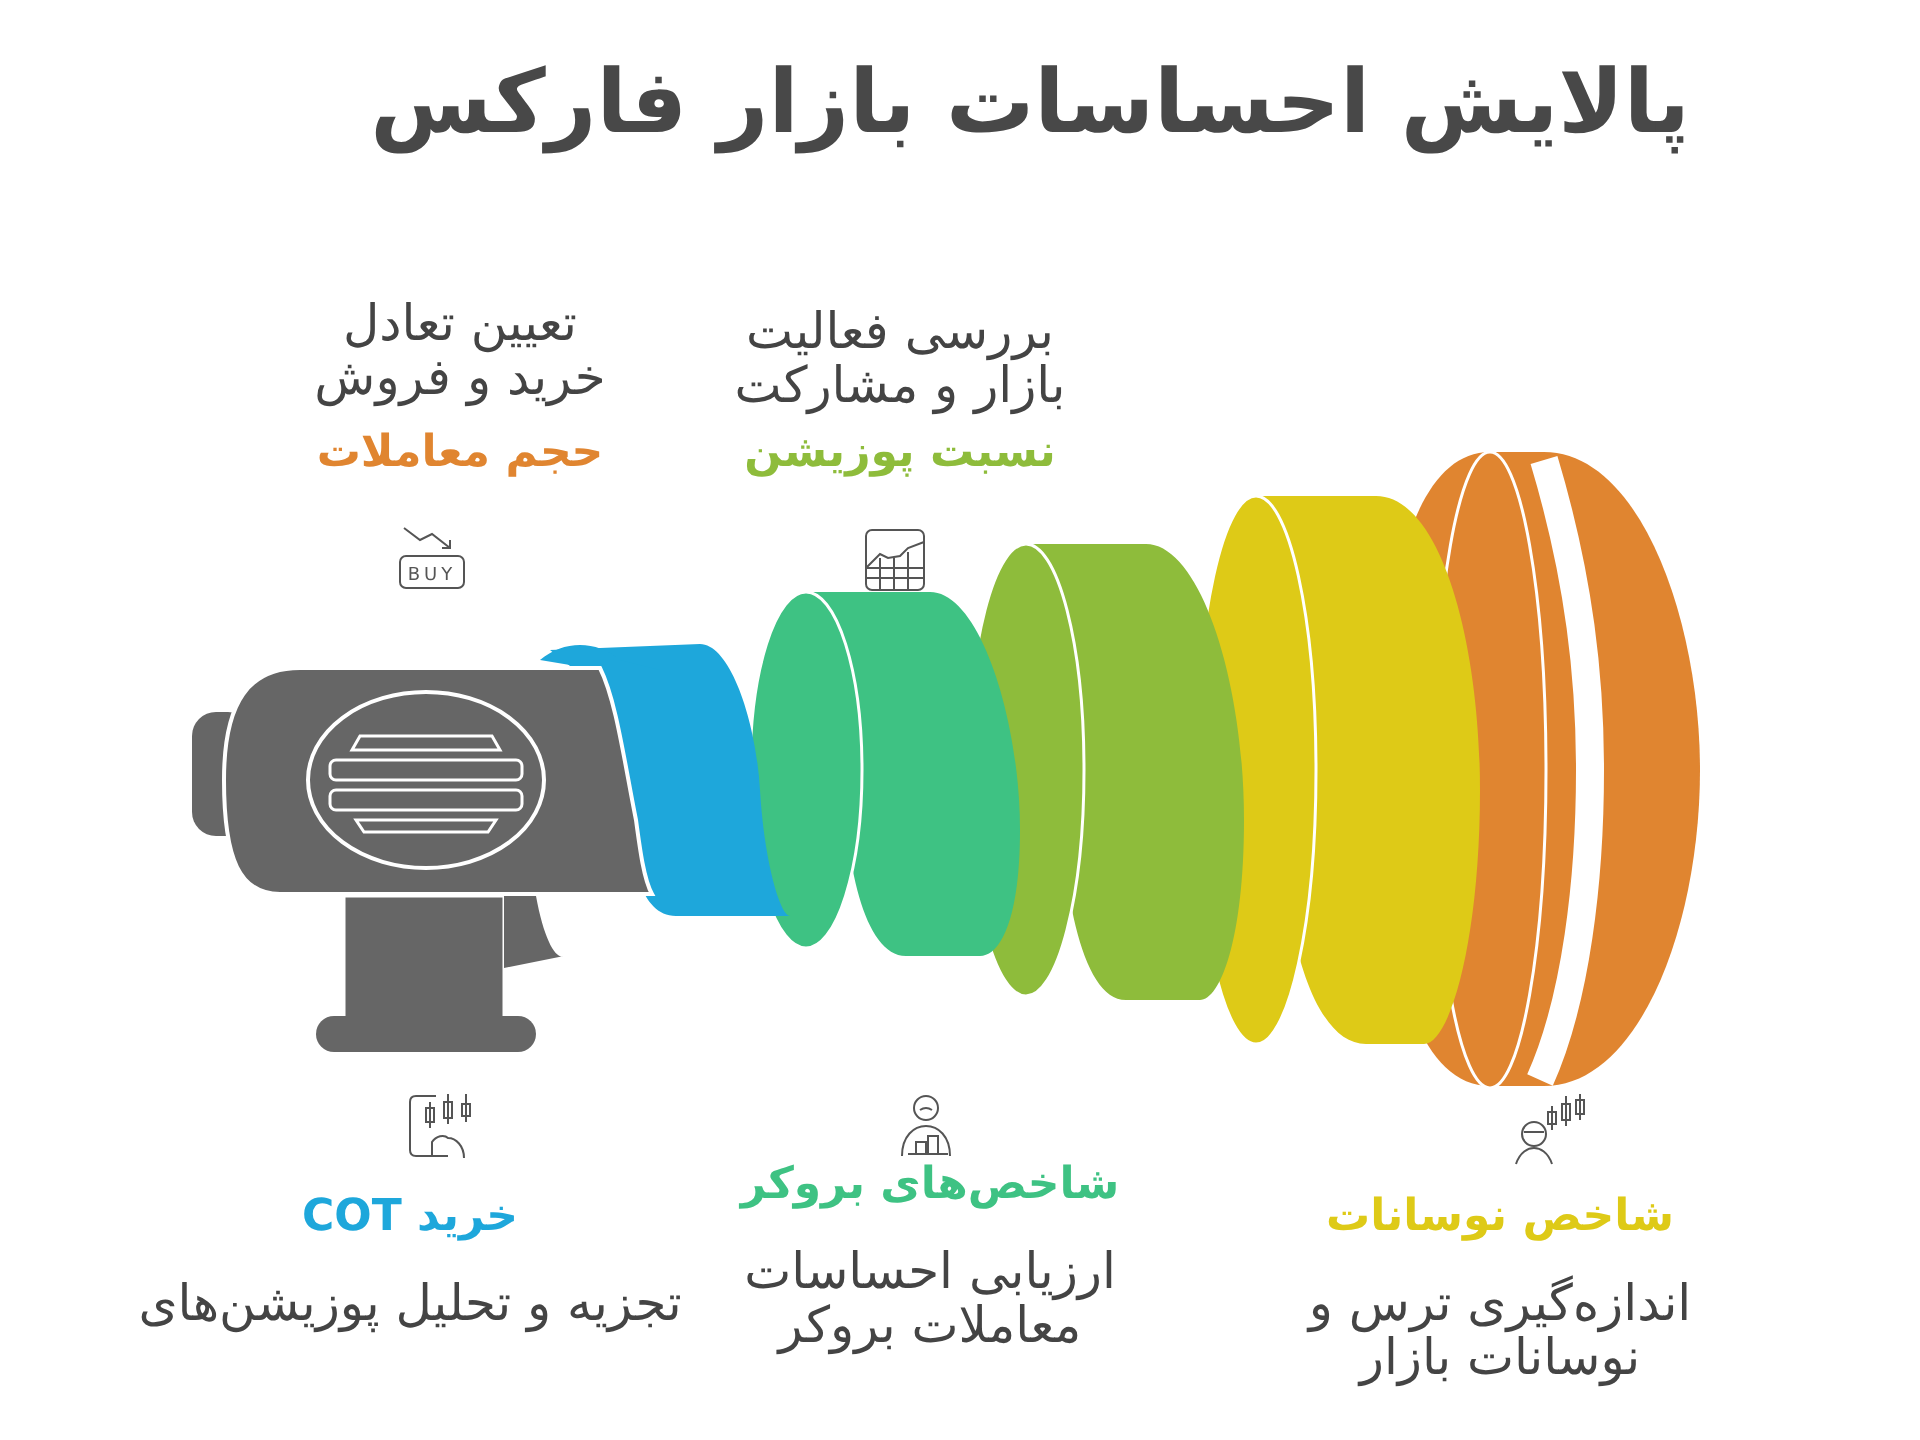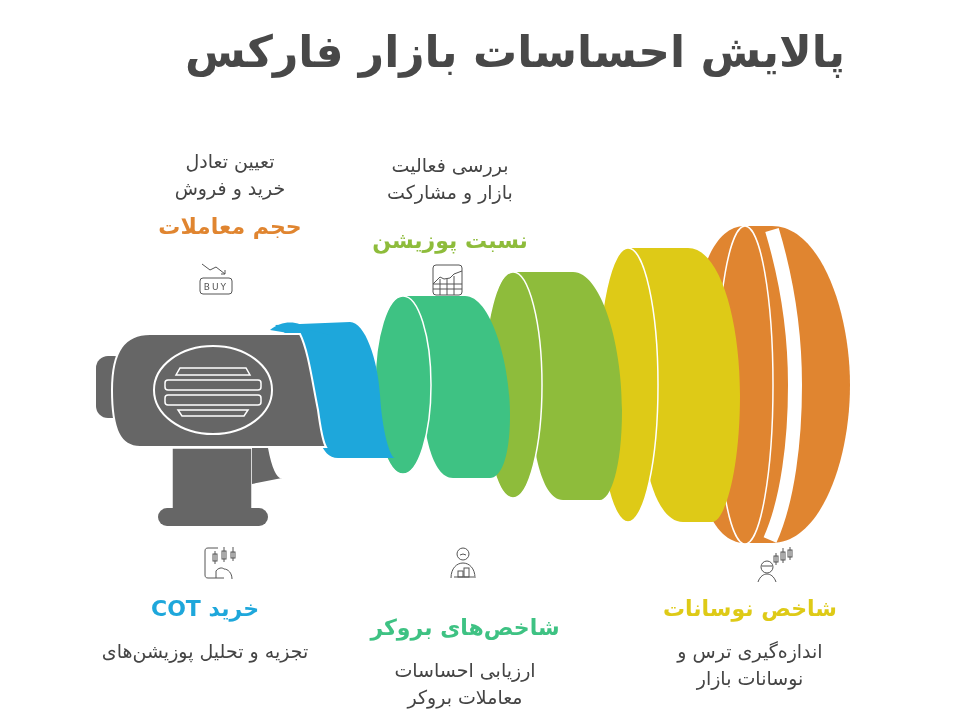--- a/index.html
+++ b/index.html
@@ -1,19 +1,19 @@
 <!DOCTYPE html>
 <html><head>
 <meta charset="utf-8">
 <style>
   html, body { margin:0; padding:0; background:#ffffff; }
   body { width:960px; height:720px; position:relative; overflow:hidden; font-family:"DejaVu Sans", sans-serif; }
   .title { position:absolute; left:0; width:960px; top:26px; text-align:center; font-size:44px; font-weight:bold; color:#484848; direction:rtl; letter-spacing:0;padding-left:35px; }
   .block { position:absolute; text-align:center; direction:rtl; }
-  .desc { font-size:19px; color:#444; line-height:27px; }
+  .desc { font-size:25px; color:#444; line-height:27px; }
   .head { font-size:22px; font-weight:bold; line-height:30px; }
   .icon { position:absolute; }
   svg.main { position:absolute; left:0; top:0; }
 </style>
 </head>
 <body>
 
 <div class="title">پالایش احساسات بازار فارکس</div>
 
 <svg class="main" width="960" height="720" viewBox="0 0 960 720">
@@ -68,21 +68,21 @@
     <polyline points="4,2 12,8 18,5 27,12" fill="none" stroke="#555" stroke-width="1"></polyline>
     <polyline points="23,12 27,12 27,8" fill="none" stroke="#555" stroke-width="1"></polyline>
     <rect x="2" y="16" width="32" height="16" rx="3" fill="none" stroke="#555" stroke-width="1"></rect>
     <text x="18" y="28" font-size="9" text-anchor="middle" fill="#555" font-family="DejaVu Sans, sans-serif" letter-spacing="2">BUY</text>
   </svg>
 </div>
 
 <div class="block" style="left:355px; top:152px; width:190px;">
   <div class="desc">بررسی فعالیت</div>
   <div class="desc">بازار و مشارکت</div>
-  <div class="head" style="color:#8EBC3B; margin-top:20px;">نسبت پوزیشن</div>
+  <div class="head" style="color:#8EBC3B; margin-top:6px;">نسبت پوزیشن</div>
 </div>
 <div class="icon" style="left:432px; top:264px; width:32px; height:32px;">
   <svg width="32" height="32" viewBox="0 0 32 32">
     <rect x="1" y="1" width="29" height="30" rx="3" fill="#fff" stroke="#555" stroke-width="1"></rect>
     <polyline points="1,20 8,13 12,15 18,14 22,10 30,7" fill="none" stroke="#555" stroke-width="1"></polyline>
     <line x1="1" y1="20" x2="30" y2="20" stroke="#555" stroke-width="1"></line>
     <line x1="1" y1="25" x2="30" y2="25" stroke="#555" stroke-width="1"></line>
     <line x1="8" y1="15" x2="8" y2="31" stroke="#555" stroke-width="1"></line>
     <line x1="15" y1="15" x2="15" y2="31" stroke="#555" stroke-width="1"></line>
     <line x1="22" y1="12" x2="22" y2="31" stroke="#555" stroke-width="1"></line>
@@ -124,21 +124,21 @@
     <line x1="35" y1="0" x2="35" y2="13" stroke="#555" stroke-width="1"></line>
   </svg>
 </div>
 
 <div class="block" style="left:60px; top:594px; width:290px;">
   <div class="head" style="color:#1EA7DB;">خرید COT</div>
   <div style="height:14px;"></div>
   <div class="desc">تجزیه و تحلیل پوزیشن‌های</div>
 </div>
 
-<div class="block" style="left:355px; top:613px; width:220px;">
+<div class="block" style="left:355px; top:578px; width:220px;">
   <div class="head" style="color:#3EC283;">شاخص‌های بروکر</div>
   <div style="height:14px;"></div>
   <div class="desc">ارزیابی احساسات</div>
   <div class="desc">معاملات بروکر</div>
 </div>
 
 <div class="block" style="left:640px; top:594px; width:220px;">
   <div class="head" style="color:#DECA17;">شاخص نوسانات</div>
   <div style="height:14px;"></div>
   <div class="desc">اندازه‌گیری ترس و</div>

